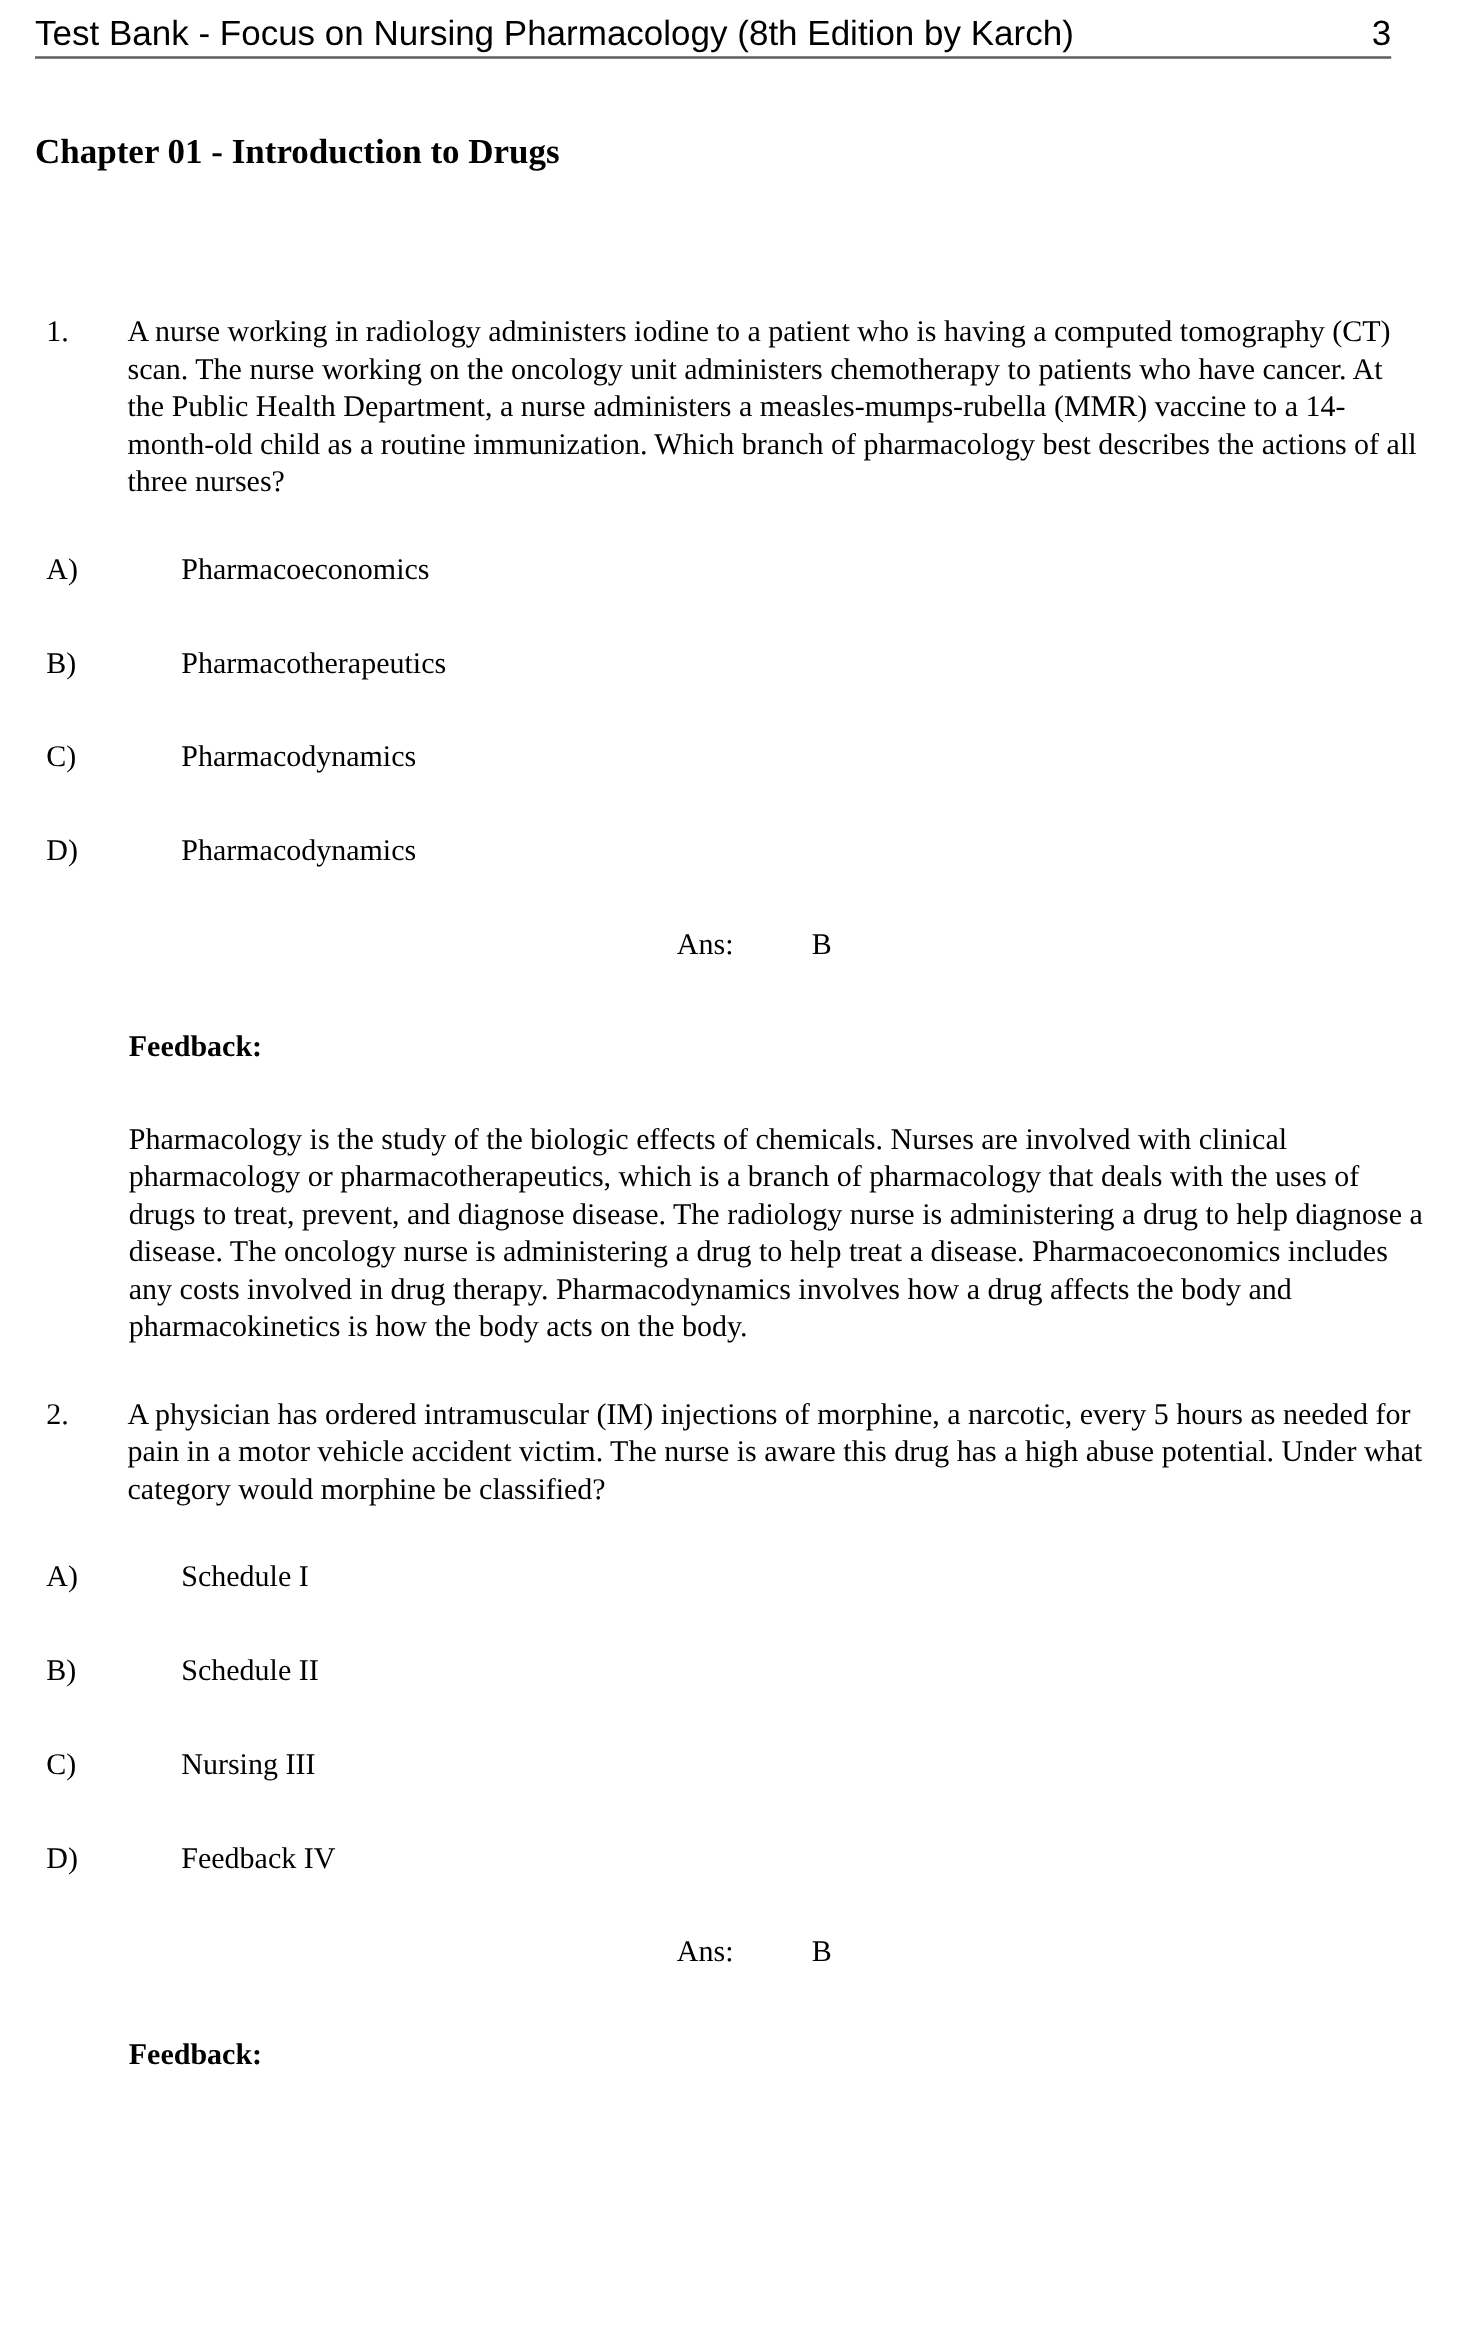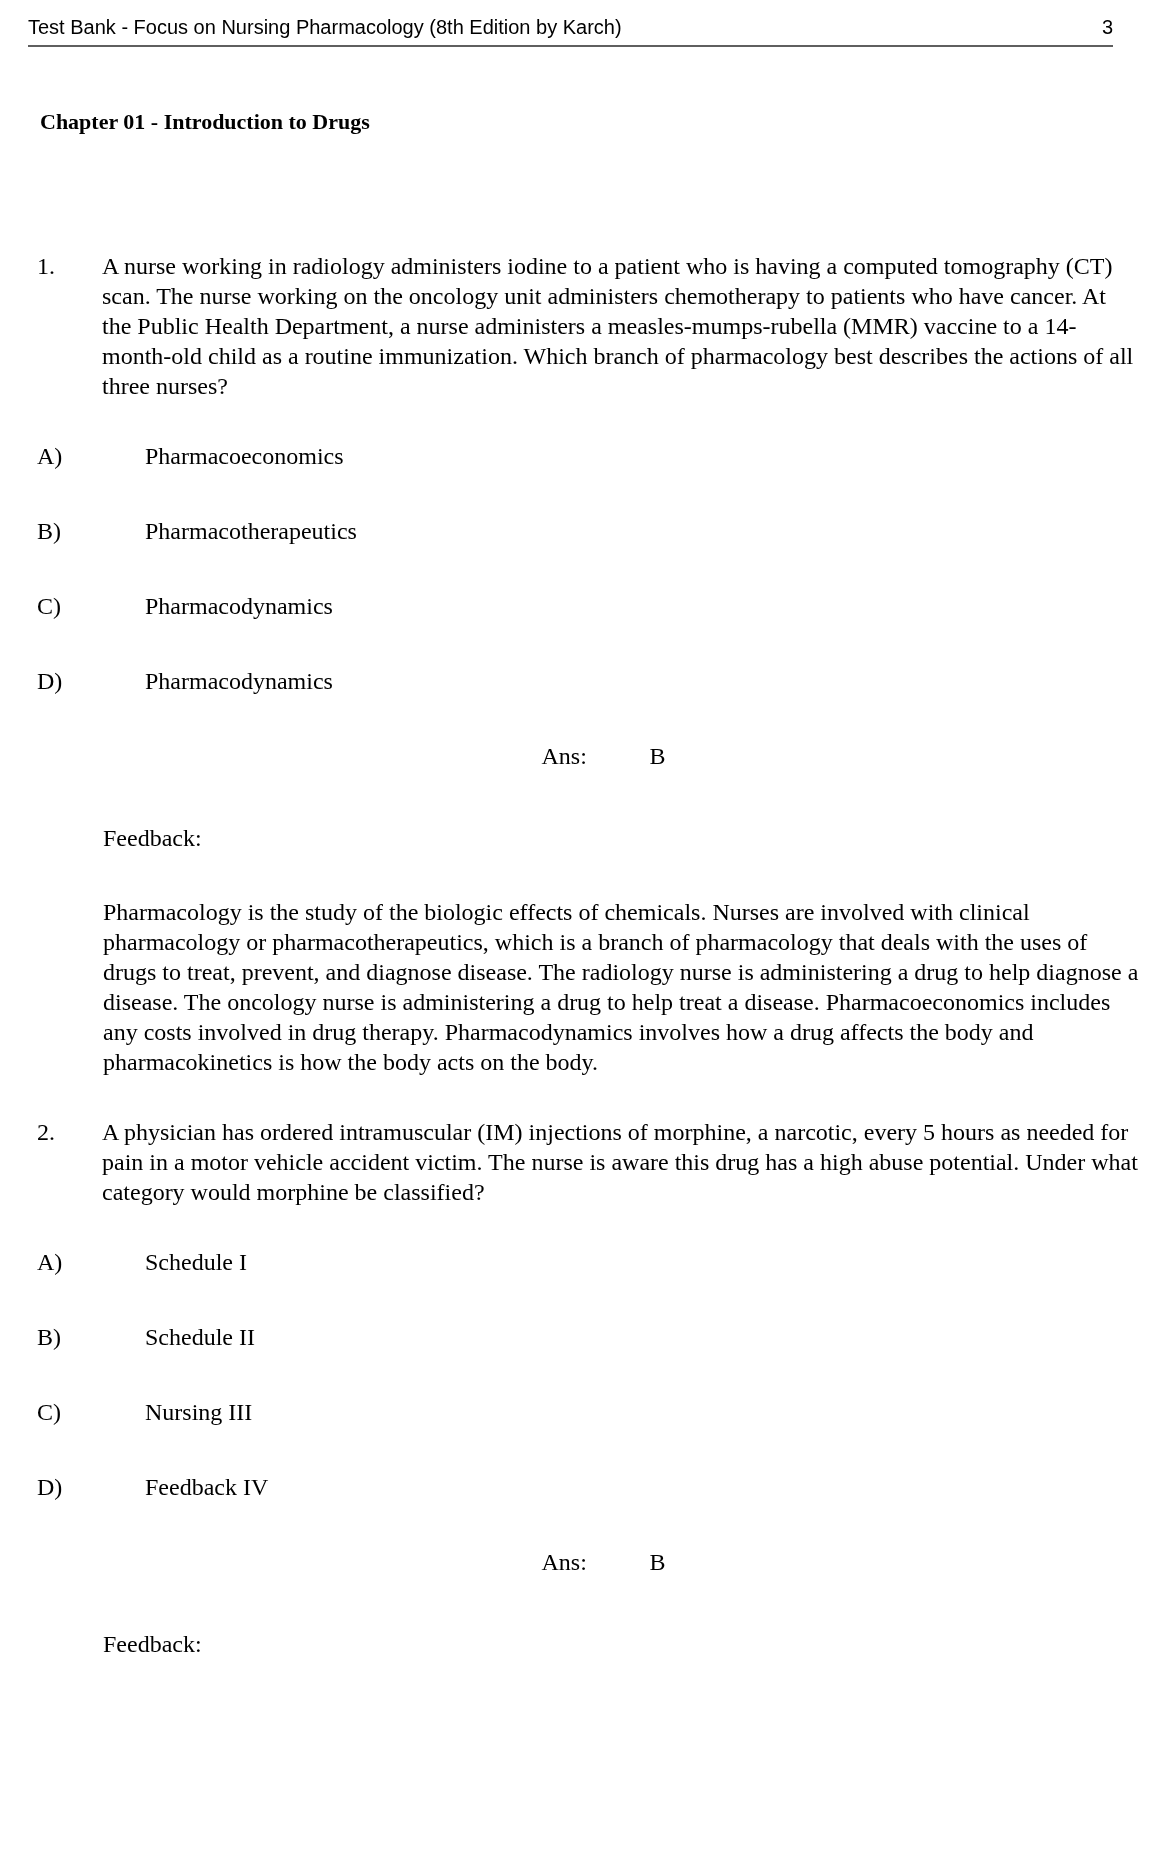--- a/index.html
+++ b/index.html
@@ -16,41 +16,41 @@
     box-sizing: border-box;
   }
   .page-header {
     display: flex;
     justify-content: space-between;
     align-items: flex-end;
     margin: 0 57px 0 28px;
     padding: 14px 0 5px 0;
     border-bottom: 2px solid #5f5f5f;
     font-family: "Liberation Sans", sans-serif;
-    font-size: 20px;
+    font-size: 28px;
     line-height: 26px;
   }
   .chapter-title {
-    margin: 56px 0 0 40px;
-    font-size: 22px;
+    margin: 56px 0 0 28px;
+    font-size: 28px;
     line-height: 38px;
     font-weight: bold;
     font-family: "Liberation Serif", serif;
   }
   .question-section { margin: 0; }
   .question-section.q1 { margin-top: 110px; }
   .question-section.q2 { margin-top: 40px; }
   .q-row { display: flex; padding-left: 37px; }
   .q-num { width: 65px; flex: none; }
   .q-text { width: 1038px; margin: 0; font-family: Liberation Serif, serif; }
   .opt-row { display: flex; padding-left: 37px; margin-top: 45px; }
   .opt-row.first { margin-top: 40px; }
   .opt-label { width: 108px; flex: none; }
   .ans-row { display: flex; padding-left: 37px; margin-top: 45px; justify-content: center; }
-  .fb-label { margin: 52px 0 0 103px; font-weight: normal; }
+  .fb-label { margin: 52px 0 0 103px; font-weight: bold; }
   .fb-text { margin: 44px 0 0 103px; width: 1038px; }
 </style>
 </head>
 <body>
 
 <div class="page">
 
   <div class="page-header">
     <span>Test Bank - Focus on Nursing Pharmacology (8th Edition by Karch)</span>
     <span>3</span>

